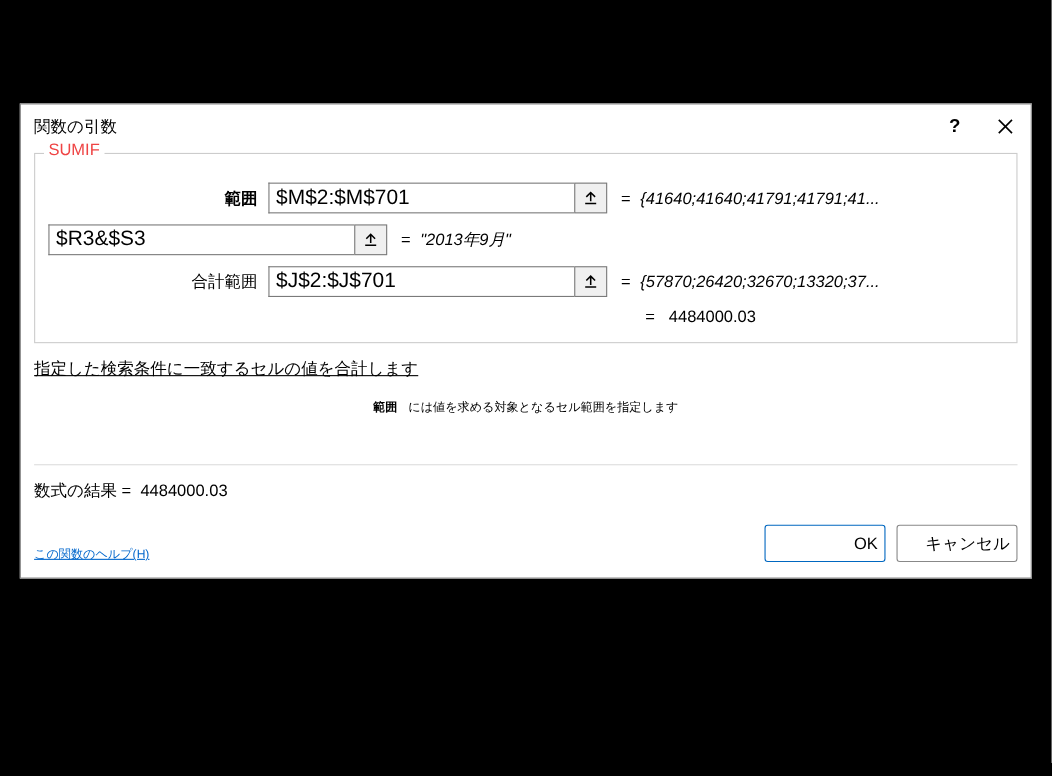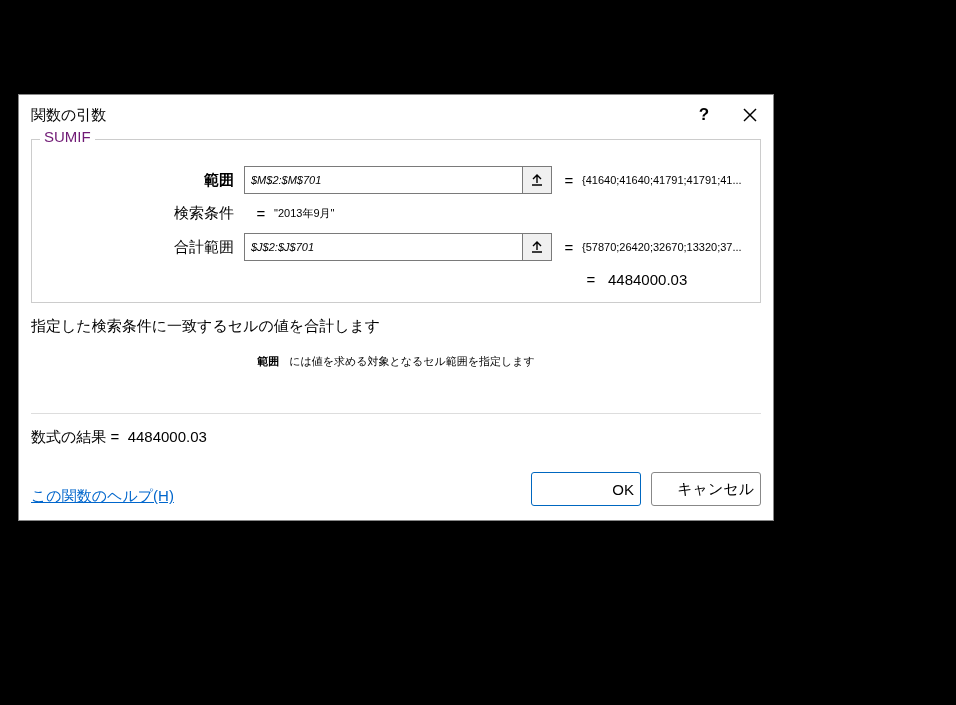--- a/index.html
+++ b/index.html
@@ -10,21 +10,21 @@
     font-family: "Yu Gothic UI", "Meiryo", sans-serif;
     font-size: 15px;
     width: 956px;
     height: 705px;
     position: relative;
   }
   .dialog {
     position: absolute;
     left: 18px;
     top: 94px;
-    width: 756px;
+    width: 920px;
     background: #fff;
     border: 1px solid #888;
     box-shadow: 0 4px 20px rgba(0,0,0,0.3);
   }
   .titlebar {
     display: flex;
     align-items: center;
     height: 40px;
     padding-left: 12px;
   }
@@ -53,21 +53,21 @@
     padding: 26px 12px 14px 12px;
     margin-bottom: 4px;
   }
   .legend {
     position: absolute;
     top: -12px;
     left: 8px;
     background: #fff;
     padding: 0 4px;
     font-size: 15px;
-    color: #701a75;
+    color: #ef4444;
   }
   .arg-row {
     display: flex;
     align-items: center;
     margin-bottom: 10px;
   }
   .arg-label {
     width: 200px;
     text-align: right;
     padding-right: 10px;
@@ -77,59 +77,60 @@
   .arg-input-wrap {
     display: flex;
     align-items: stretch;
     width: 308px;
   }
   .arg-input {
     flex: 1;
     border: 1px solid #7a7a7a;
     border-right: none;
     padding: 3px 6px;
-    font-size: 11px;
+    font-size: 19px;
     font-family: inherit;
     height: 28px;
     background: #fff;
-    font-style: italic;
   }
   .ref-btn {
     width: 30px;
     border: 1px solid #7a7a7a;
     background: #f0f0f0;
     display: flex;
     align-items: center;
     justify-content: center;
     height: 28px;
   }
   .ref-btn svg { width: 14px; height: 14px; }
   .arg-eq {
     width: 26px;
     text-align: center;
     font-size: 15px;
     padding-left: 8px;
   }
   .arg-result {
     flex: 1;
-    font-size: 11px;
+    font-size: 15px;
     padding-left: 4px;
     white-space: nowrap;
     overflow: hidden;
+    font-style: italic;
   }
   .calc-row {
     display: flex;
     margin-top: 8px;
   }
   .calc-row .spacer { width: 534px; }
   .calc-row .eq { width: 26px; text-align: center; }
   .calc-row .val { flex:1; padding-left:4px; }
   .desc1 {
     margin-top: 14px;
     font-size: 15px;
+    text-decoration: underline;
   }
   .desc2 {
     margin-top: 18px;
     text-align: center;
     font-size: 11px;
   }
   .desc2 .bold { font-weight: bold; margin-right: 10px; }
   .sep {
     border: none;
     border-top: 1px solid #ddd;
@@ -139,21 +140,21 @@
     display: flex;
     align-items: center;
   }
   .formula-result {
     font-size: 15px;
   }
   .bottom-spacer { flex:1; }
   .help-link {
     color: #0066cc;
     text-decoration: underline;
-    font-size: 15px;
+    font-size: 11px;
     margin-top: 20px;
     display: inline-block;
     text-align: center;
   }
   .btns {
     display: flex;
     gap: 10px;
   }
   .btn {
     min-width: 110px;
@@ -201,21 +202,28 @@
             <svg viewBox="0 0 14 14">
                 <path d="M7 2 L7 10 M3 6 L7 2 L11 6 M2 12 L12 12" stroke="#000" stroke-width="1.4" fill="none"></path>
               </svg>
           </div>
         </div>
         <div class="arg-eq">=</div>
         <div class="arg-result">{41640;41640;41791;41791;41...</div>
       </div>
 
       <div class="arg-row">
-        <div class="arg-label">検索条件</div>
+        <div class="arg-input-wrap">
+          <input class="arg-input" value="$R3&amp;$S3" style="">
+          <div class="ref-btn">
+            <svg viewBox="0 0 14 14">
+                <path d="M7 2 L7 10 M3 6 L7 2 L11 6 M2 12 L12 12" stroke="#000" stroke-width="1.4" fill="none"></path>
+              </svg>
+          </div>
+        </div>
         <div class="arg-eq">=</div>
         <div class="arg-result">"2013年9月"</div>
       </div>
 
       <div class="arg-row">
         <div class="arg-label">合計範囲</div>
         <div class="arg-input-wrap">
           <input class="arg-input" value="$J$2:$J$701" style="">
           <div class="ref-btn">
             <svg viewBox="0 0 14 14">

